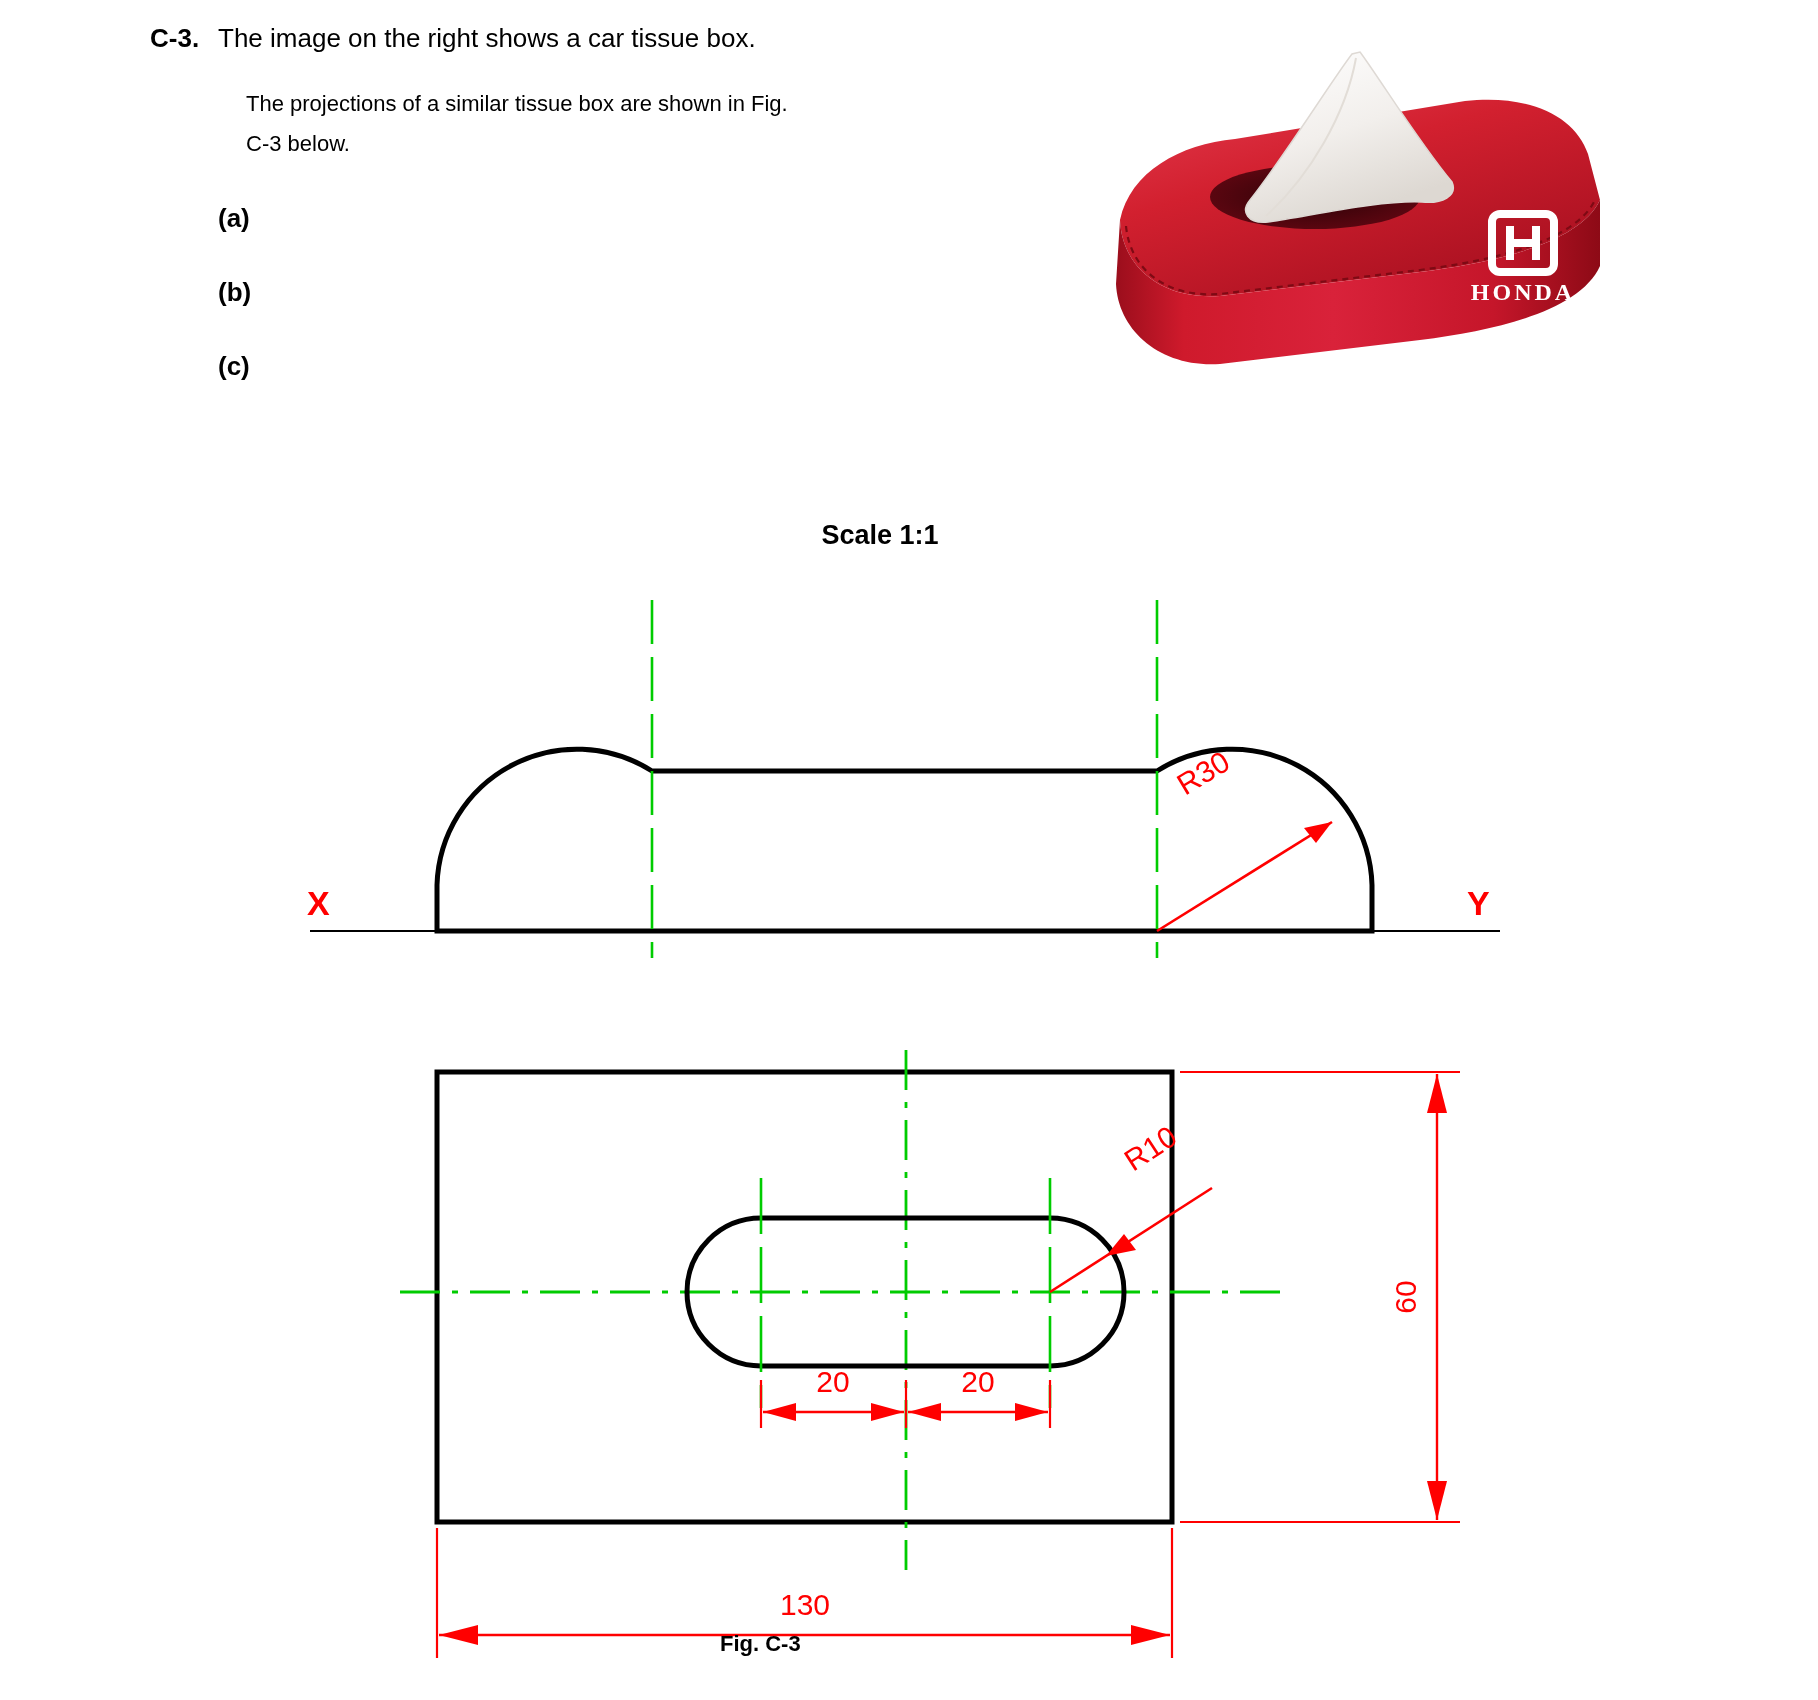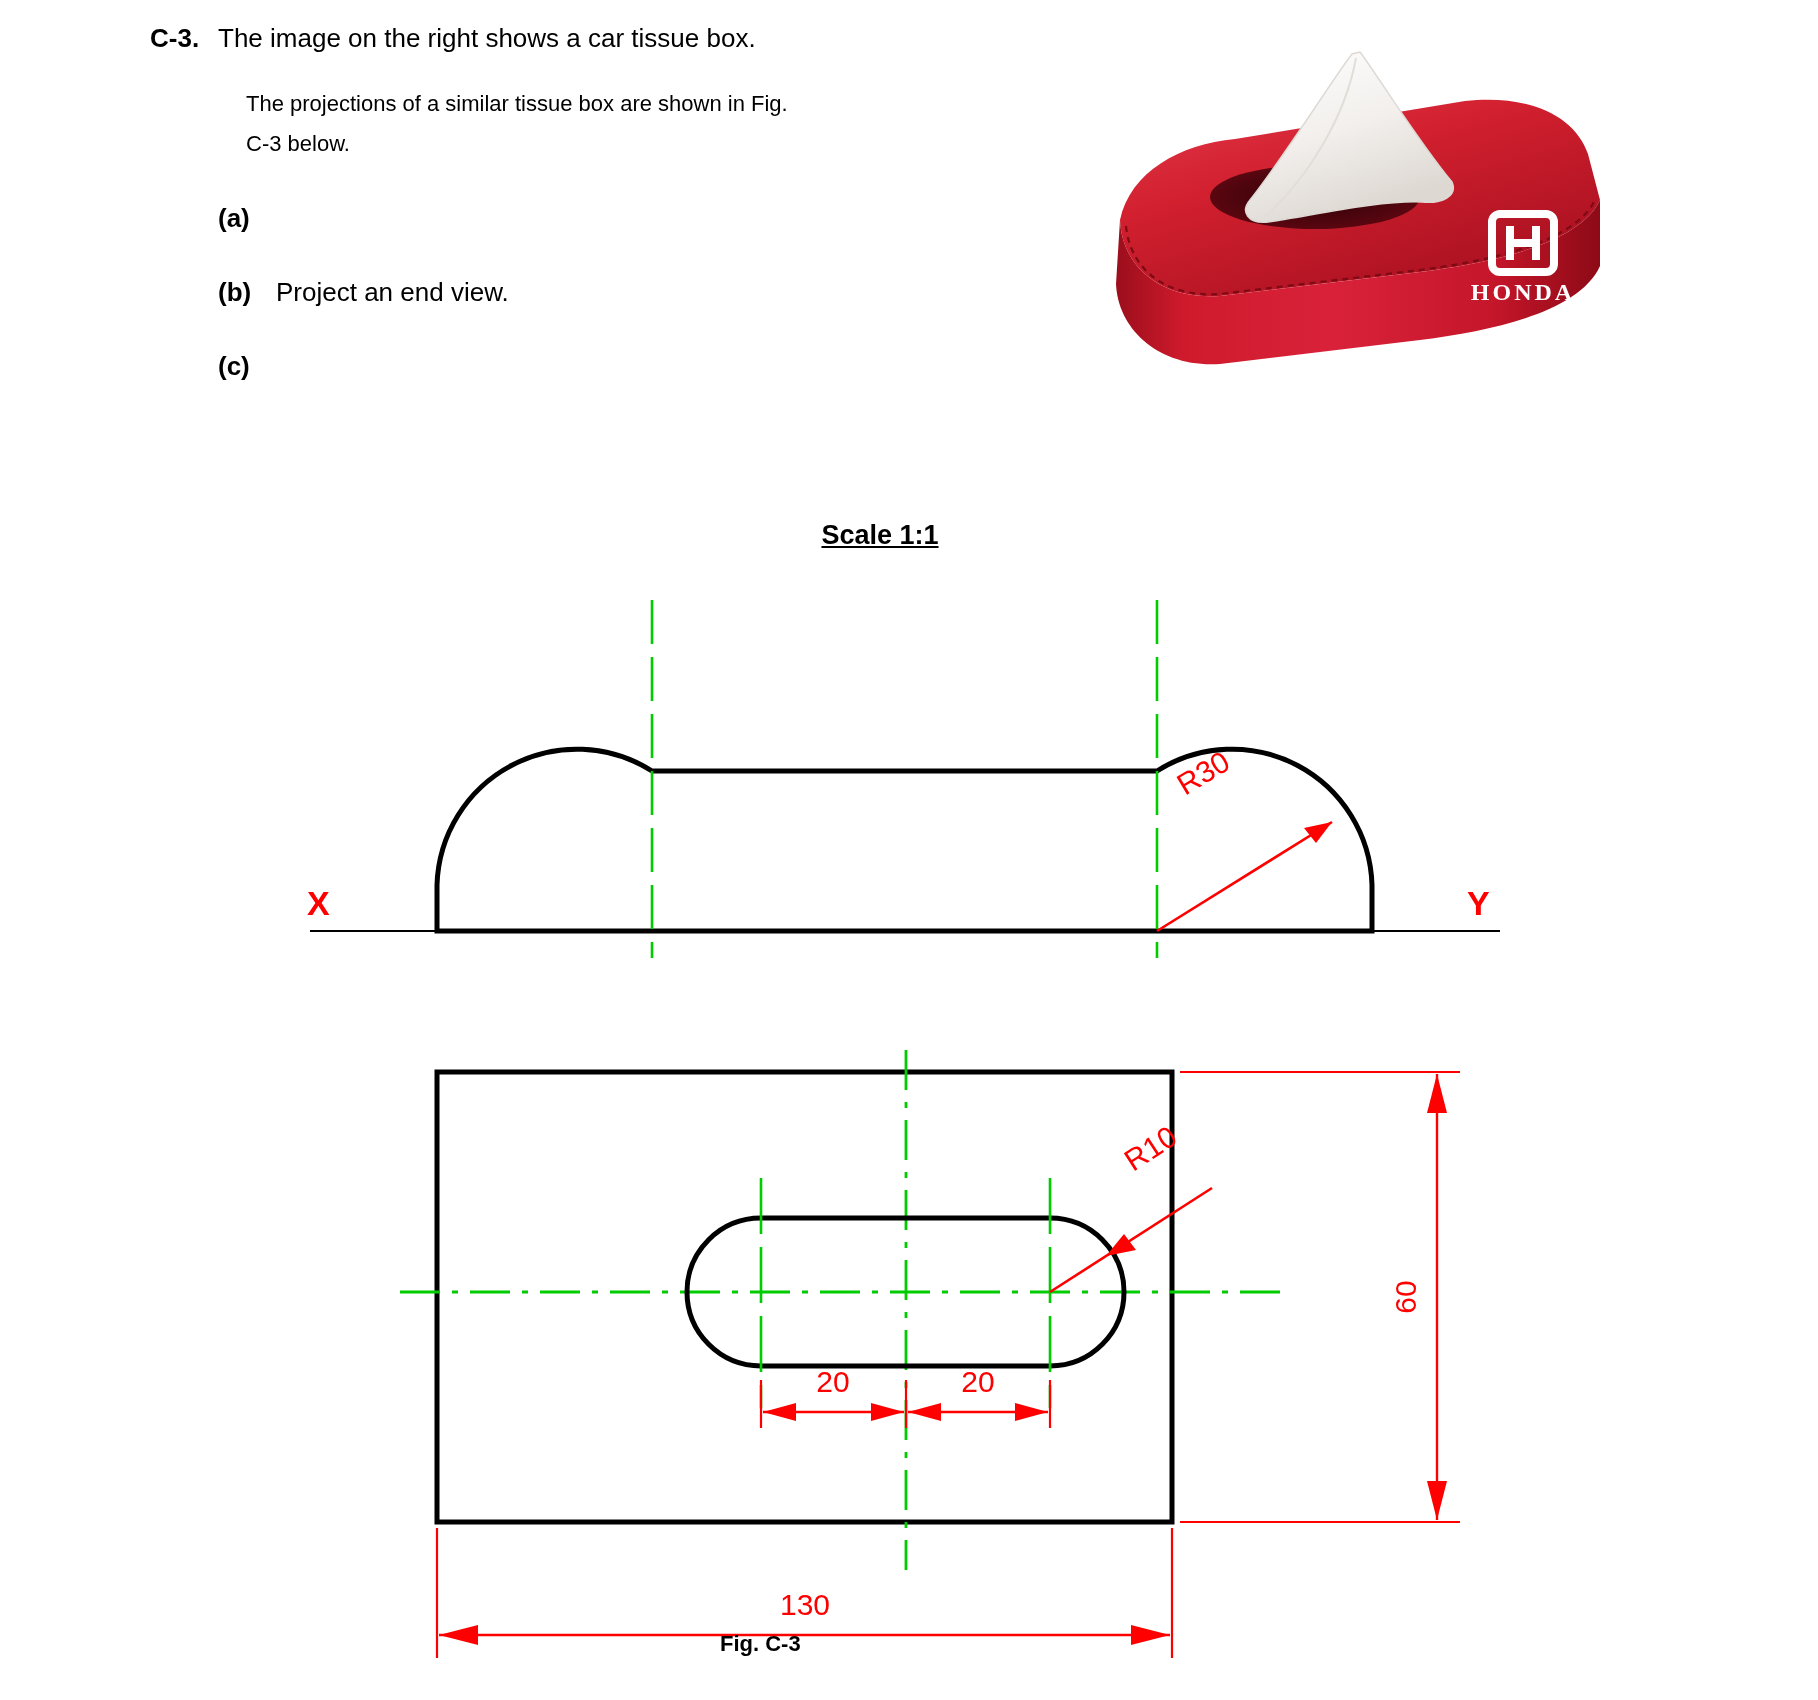--- a/index.html
+++ b/index.html
@@ -76,21 +76,20 @@
 
   
   #scale-caption {
     position: absolute;
     left: 750px;
     top: 520px;
     width: 260px;
     text-align: center;
     font-weight: bold;
     font-size: 27px;
-    text-decoration: underline;
   }
 
   
   #drawing {
     position: absolute;
     left: 0;
     top: 560px;
     width: 1818px;
     height: 1100px;
   }
@@ -126,21 +125,20 @@
     <div class="q-num">C-3.</div>
     <div class="q-text">The image on the right shows a car tissue box.</div>
   </div>
   <div class="q-para">The projections of a similar tissue box are shown in Fig. C-3 below.</div>
 
   <div class="q-item">
     <div class="q-item-label">(a)</div>
   </div>
   <div class="q-item">
     <div class="q-item-label">(b)</div>
-    <div class="q-item-text">Project an end view.</div>
   </div>
   <div class="q-item">
     <div class="q-item-label">(c)</div>
   </div>
 </div>
 
 <div id="photo">
   <svg width="620" height="400" viewBox="0 0 620 400" xmlns="http://www.w3.org/2000/svg">
     <defs>
       <linearGradient id="bodyFrontGrad" x1="0" y1="0" x2="1" y2="0">

